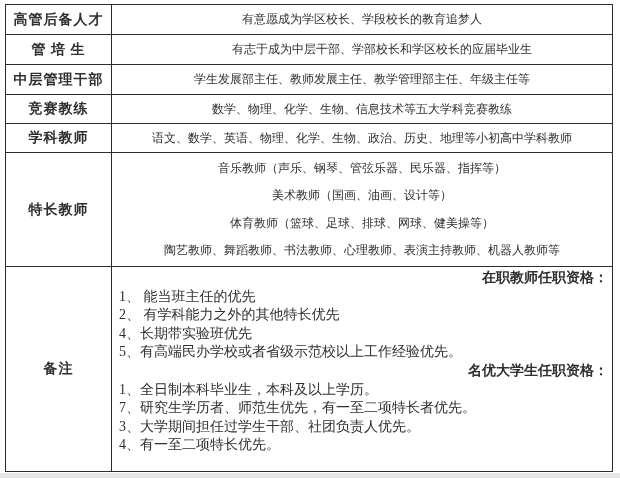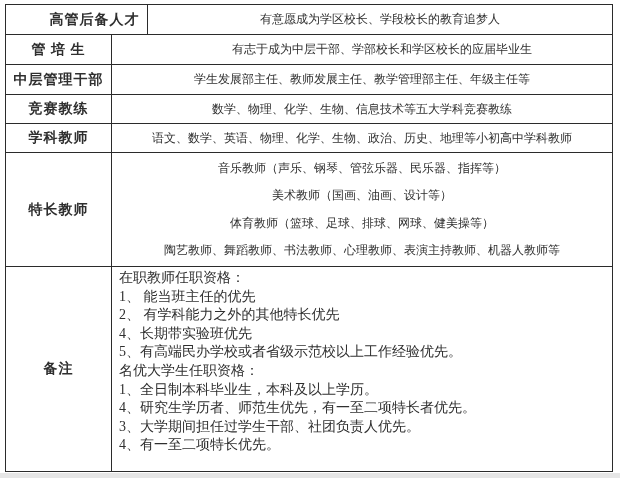--- a/index.html
+++ b/index.html
@@ -27,21 +27,21 @@
     border: 1px solid #2b2b2b;
     display: flex;
     flex-direction: column;
     background: #ffffff;
   }
   .row {
     display: flex;
     border-top: 1px solid #2b2b2b;
     box-sizing: border-box;
   }
-  .row:first-child { border-top: none; margin-left: 36px; }
+  .row:first-child { border-top: none; }
   .r1 { height: 29px; }
   .r2 { height: 30px; gap: 40px; }
   .r3 { height: 30px; }
   .r4 { height: 29px; }
   .r5 { height: 29px; }
   .r6 { height: 114px; }
   .r7 { flex: 1; }
   .cell-label {
     width: 105px;
     min-width: 105px;
@@ -69,21 +69,21 @@
     box-sizing: border-box;
   }
   .cell-content.note {
     display: block;
     text-align: left;
     font-size: 14px;
     line-height: 18.6px;
     padding: 2px 4px 0 7px;
     box-sizing: border-box;
   }
-  .note-heading { font-weight: normal; }
+  .note-heading { font-weight: bold; text-align: right; }
   .bottom-strip {
     position: absolute;
     left: 0;
     bottom: 0;
     width: 620px;
     height: 5px;
     background: #e6e6e6;
   }
 </style>
 </head>
@@ -130,21 +130,21 @@
     <div class="row r7">
       <div class="cell-label">备注</div>
       <div class="cell-content note">
         <div class="note-heading">在职教师任职资格：</div>
         <div>1、 能当班主任的优先</div>
         <div>2、 有学科能力之外的其他特长优先</div>
         <div>4、长期带实验班优先</div>
         <div>5、有高端民办学校或者省级示范校以上工作经验优先。</div>
         <div class="note-heading">名优大学生任职资格：</div>
         <div>1、全日制本科毕业生，本科及以上学历。</div>
-        <div>4、研究生学历者、师范生优先，有一至二项特长者优先。</div>
+        <div>7、研究生学历者、师范生优先，有一至二项特长者优先。</div>
         <div>3、大学期间担任过学生干部、社团负责人优先。</div>
         <div>4、有一至二项特长优先。</div>
       </div>
     </div>
 
   </div>
   <div class="bottom-strip"></div>
 </div>
 
 </body></html>

